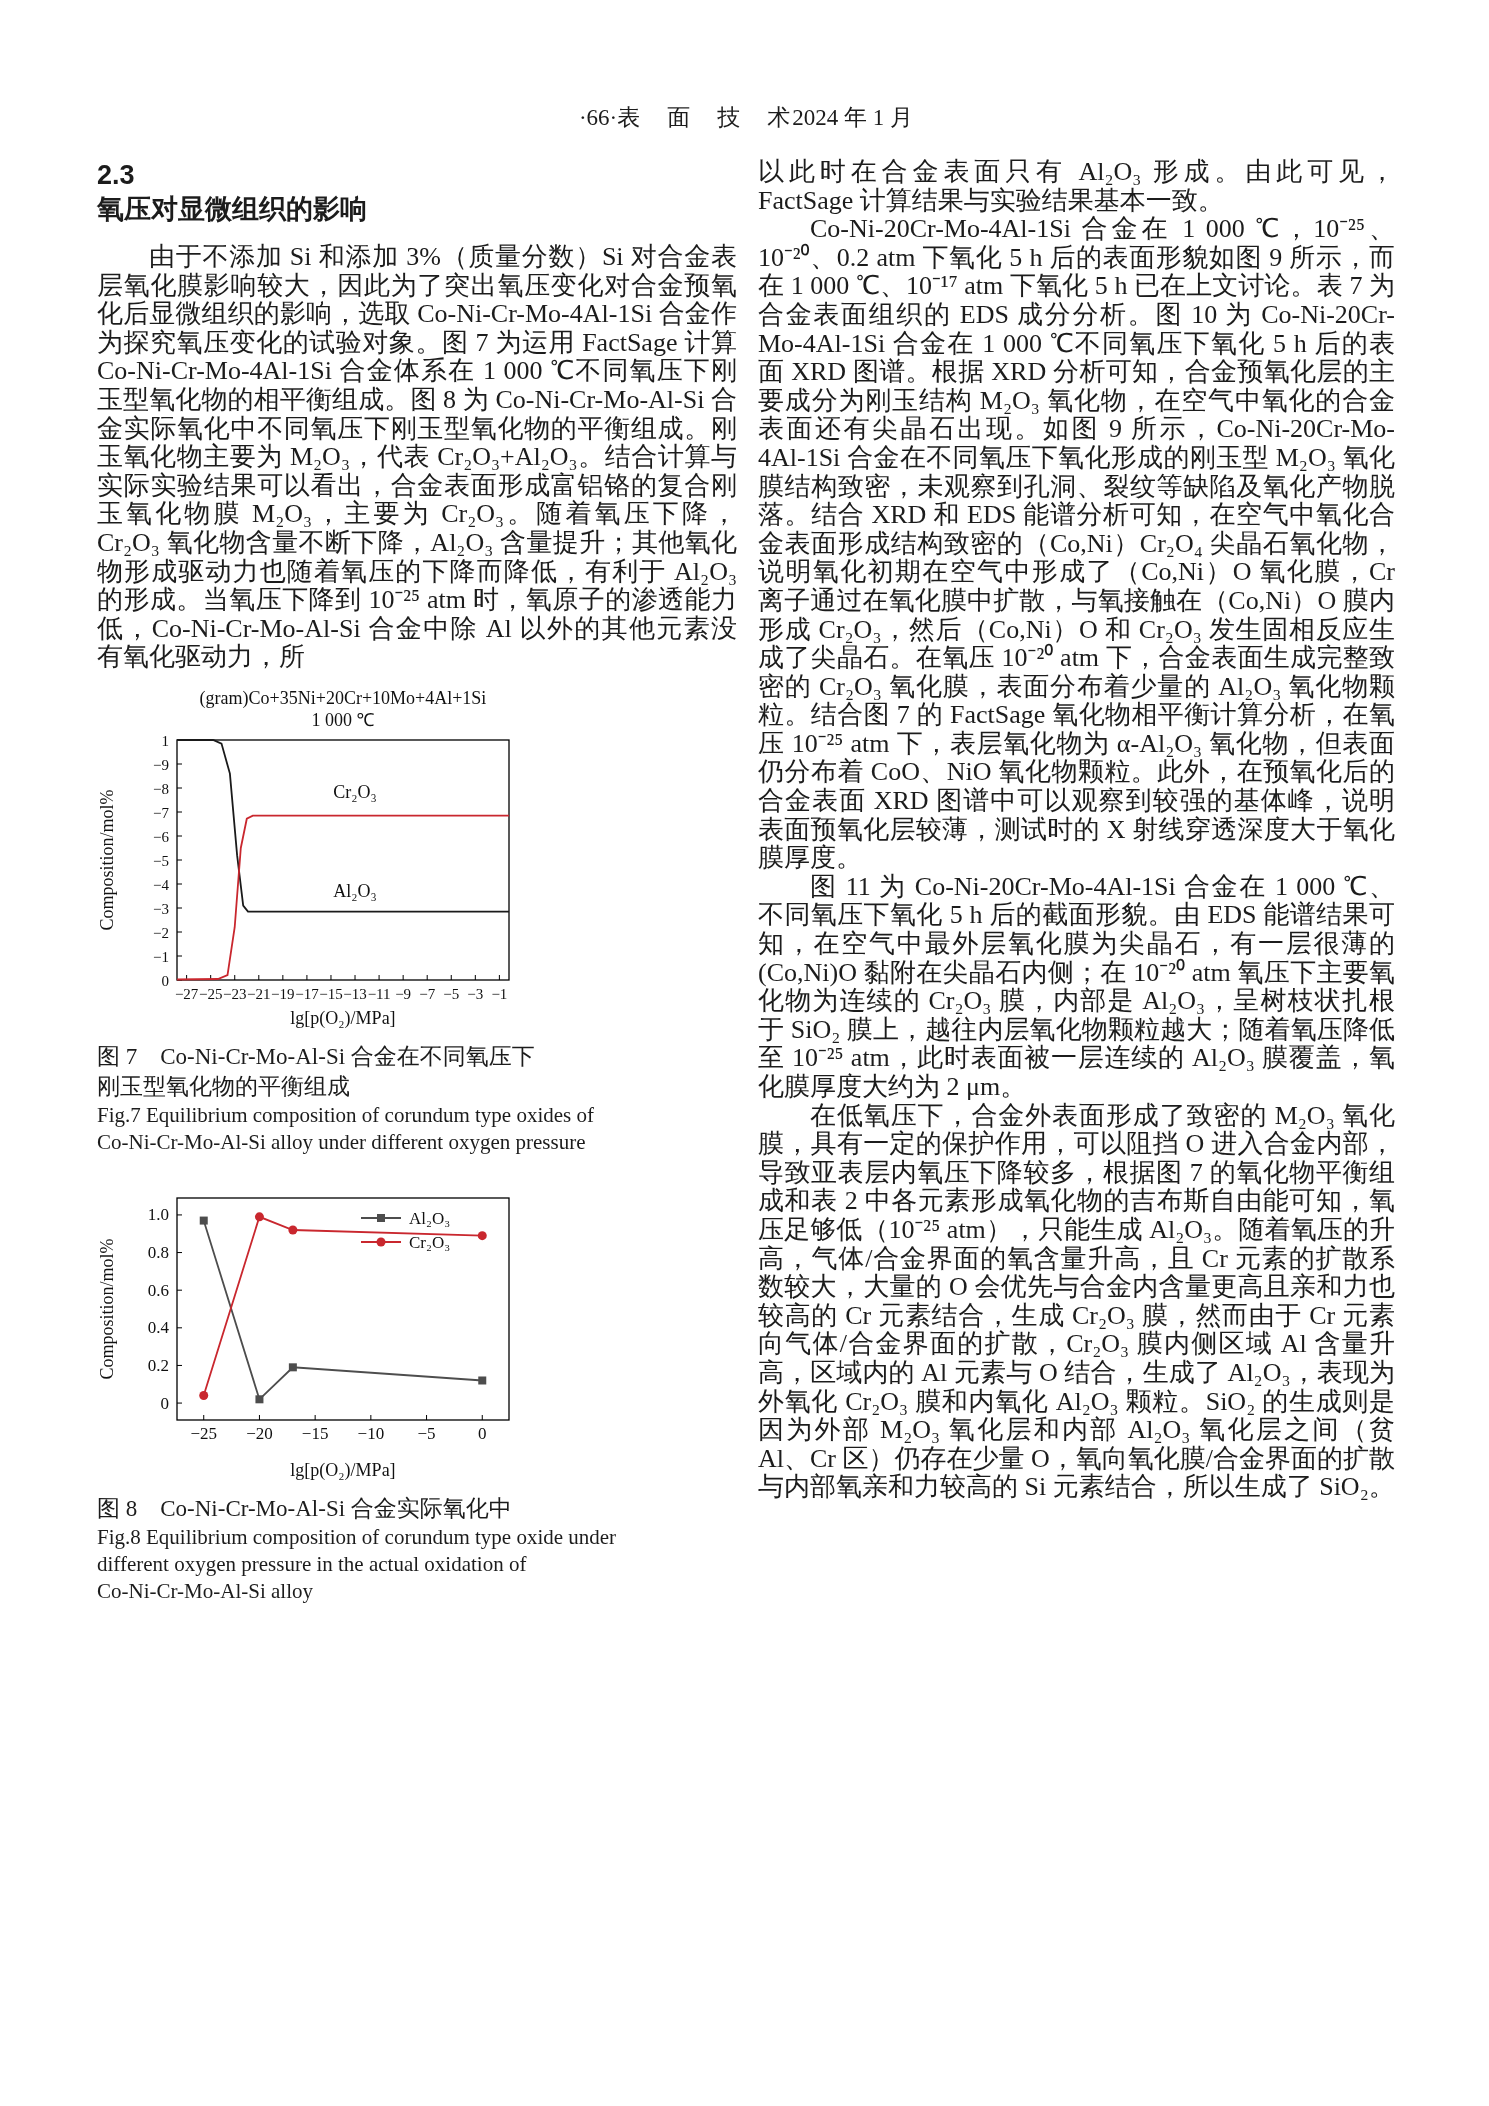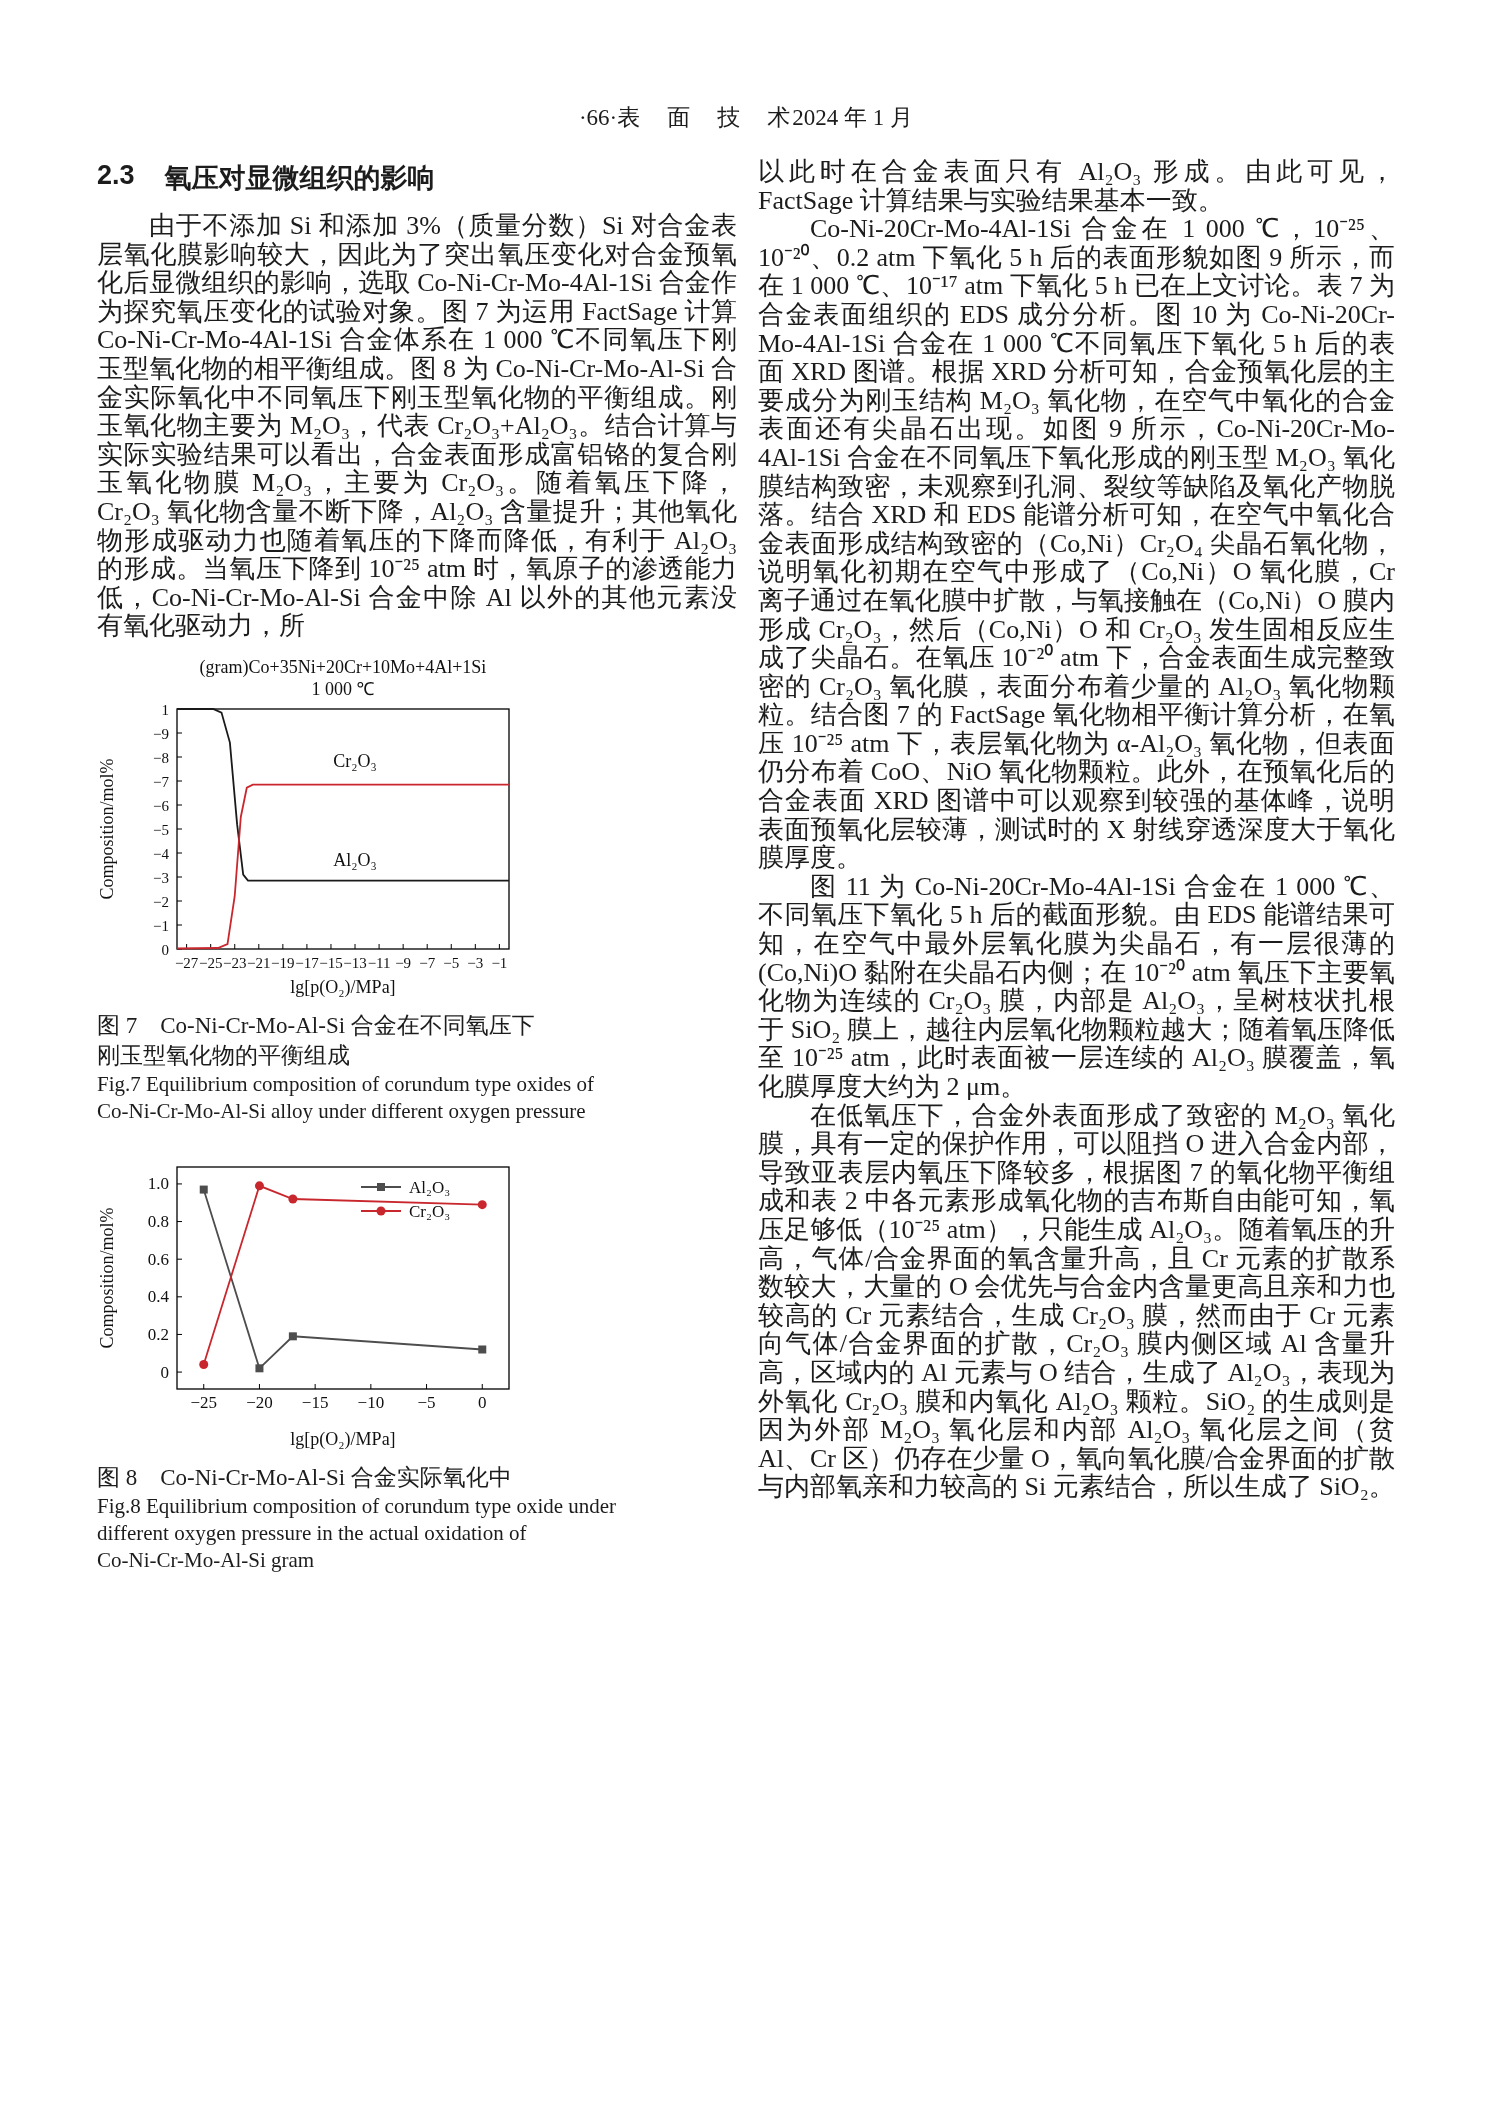--- a/index.html
+++ b/index.html
@@ -19,20 +19,21 @@
   }
   .journal-title { letter-spacing:2px; }
   .col { position:absolute; top:158px; }
   .col-left  { left:97px;  width:640px; }
   .col-right { left:758px; width:637px; }
   h2.section-heading {
     font-family:"Liberation Sans", sans-serif;
     font-size:27px; font-weight:700;
     margin:2px 0 16px 0;
     display:flex;
+    flex-direction:column;
   }
   h2.section-heading .num { margin-right:30px; }
   p.body {
     font-size:26px; line-height:28.6px;
     text-align:justify;
   }
   p.indent { text-indent:2em; }
   figure { margin-top:12px; }
   .chart-mount { display:block; }
   figcaption { text-align:left; margin-top:6px; }
@@ -173,21 +174,21 @@
             <rect x="280" y="32" width="8" height="8" fill="#4d4d4d"></rect>
             <text x="312" y="41.5" font-size="17" fill="#111" text-anchor="start">Al₂O₃</text>
             <line x1="264" y1="60" x2="304" y2="60" stroke="#c9272e" stroke-width="1.8"></line>
             <circle cx="284" cy="60" r="4.5" fill="#c9272e"></circle>
             <text x="312" y="65.5" font-size="17" fill="#111" text-anchor="start">Cr₂O₃</text>
           </svg></div>
       <figcaption>
         <div class="fig-cap-cn">图 8　Co-Ni-Cr-Mo-Al-Si 合金实际氧化中</div>
         <div class="fig-cap-en">Fig.8 Equilibrium composition of corundum type oxide under</div>
         <div class="fig-cap-en">different oxygen pressure in the actual oxidation of</div>
-        <div class="fig-cap-en">Co-Ni-Cr-Mo-Al-Si gram</div>
+        <div class="fig-cap-en">Co-Ni-Cr-Mo-Al-Si alloy</div>
       </figcaption>
     </figure>
 
   </div>
 
   <div class="col col-right">
     <p class="body">以此时在合金表面只有 Al₂O₃ 形成。由此可见，FactSage 计算结果与实验结果基本一致。</p>
     <p class="body indent">Co-Ni-20Cr-Mo-4Al-1Si 合金在 1 000 ℃，10⁻²⁵、10⁻²⁰、0.2 atm 下氧化 5 h 后的表面形貌如图 9 所示，而在 1 000 ℃、10⁻¹⁷ atm 下氧化 5 h 已在上文讨论。表 7 为合金表面组织的 EDS 成分分析。图 10 为 Co-Ni-20Cr-Mo-4Al-1Si 合金在 1 000 ℃不同氧压下氧化 5 h 后的表面 XRD 图谱。根据 XRD 分析可知，合金预氧化层的主要成分为刚玉结构 M₂O₃ 氧化物，在空气中氧化的合金表面还有尖晶石出现。如图 9 所示，Co-Ni-20Cr-Mo-4Al-1Si 合金在不同氧压下氧化形成的刚玉型 M₂O₃ 氧化膜结构致密，未观察到孔洞、裂纹等缺陷及氧化产物脱落。结合 XRD 和 EDS 能谱分析可知，在空气中氧化合金表面形成结构致密的（Co,Ni）Cr₂O₄ 尖晶石氧化物，说明氧化初期在空气中形成了（Co,Ni）O 氧化膜，Cr 离子通过在氧化膜中扩散，与氧接触在（Co,Ni）O 膜内形成 Cr₂O₃，然后（Co,Ni）O 和 Cr₂O₃ 发生固相反应生成了尖晶石。在氧压 10⁻²⁰ atm 下，合金表面生成完整致密的 Cr₂O₃ 氧化膜，表面分布着少量的 Al₂O₃ 氧化物颗粒。结合图 7 的 FactSage 氧化物相平衡计算分析，在氧压 10⁻²⁵ atm 下，表层氧化物为 α-Al₂O₃ 氧化物，但表面仍分布着 CoO、NiO 氧化物颗粒。此外，在预氧化后的合金表面 XRD 图谱中可以观察到较强的基体峰，说明表面预氧化层较薄，测试时的 X 射线穿透深度大于氧化膜厚度。</p>
     <p class="body indent">图 11 为 Co-Ni-20Cr-Mo-4Al-1Si 合金在 1 000 ℃、不同氧压下氧化 5 h 后的截面形貌。由 EDS 能谱结果可知，在空气中最外层氧化膜为尖晶石，有一层很薄的(Co,Ni)O 黏附在尖晶石内侧；在 10⁻²⁰ atm 氧压下主要氧化物为连续的 Cr₂O₃ 膜，内部是 Al₂O₃，呈树枝状扎根于 SiO₂ 膜上，越往内层氧化物颗粒越大；随着氧压降低至 10⁻²⁵ atm，此时表面被一层连续的 Al₂O₃ 膜覆盖，氧化膜厚度大约为 2 μm。</p>
     <p class="body indent">在低氧压下，合金外表面形成了致密的 M₂O₃ 氧化膜，具有一定的保护作用，可以阻挡 O 进入合金内部，导致亚表层内氧压下降较多，根据图 7 的氧化物平衡组成和表 2 中各元素形成氧化物的吉布斯自由能可知，氧压足够低（10⁻²⁵ atm），只能生成 Al₂O₃。随着氧压的升高，气体/合金界面的氧含量升高，且 Cr 元素的扩散系数较大，大量的 O 会优先与合金内含量更高且亲和力也较高的 Cr 元素结合，生成 Cr₂O₃ 膜，然而由于 Cr 元素向气体/合金界面的扩散，Cr₂O₃ 膜内侧区域 Al 含量升高，区域内的 Al 元素与 O 结合，生成了 Al₂O₃，表现为外氧化 Cr₂O₃ 膜和内氧化 Al₂O₃ 颗粒。SiO₂ 的生成则是因为外部 M₂O₃ 氧化层和内部 Al₂O₃ 氧化层之间（贫 Al、Cr 区）仍存在少量 O，氧向氧化膜/合金界面的扩散与内部氧亲和力较高的 Si 元素结合，所以生成了 SiO₂。</p>

